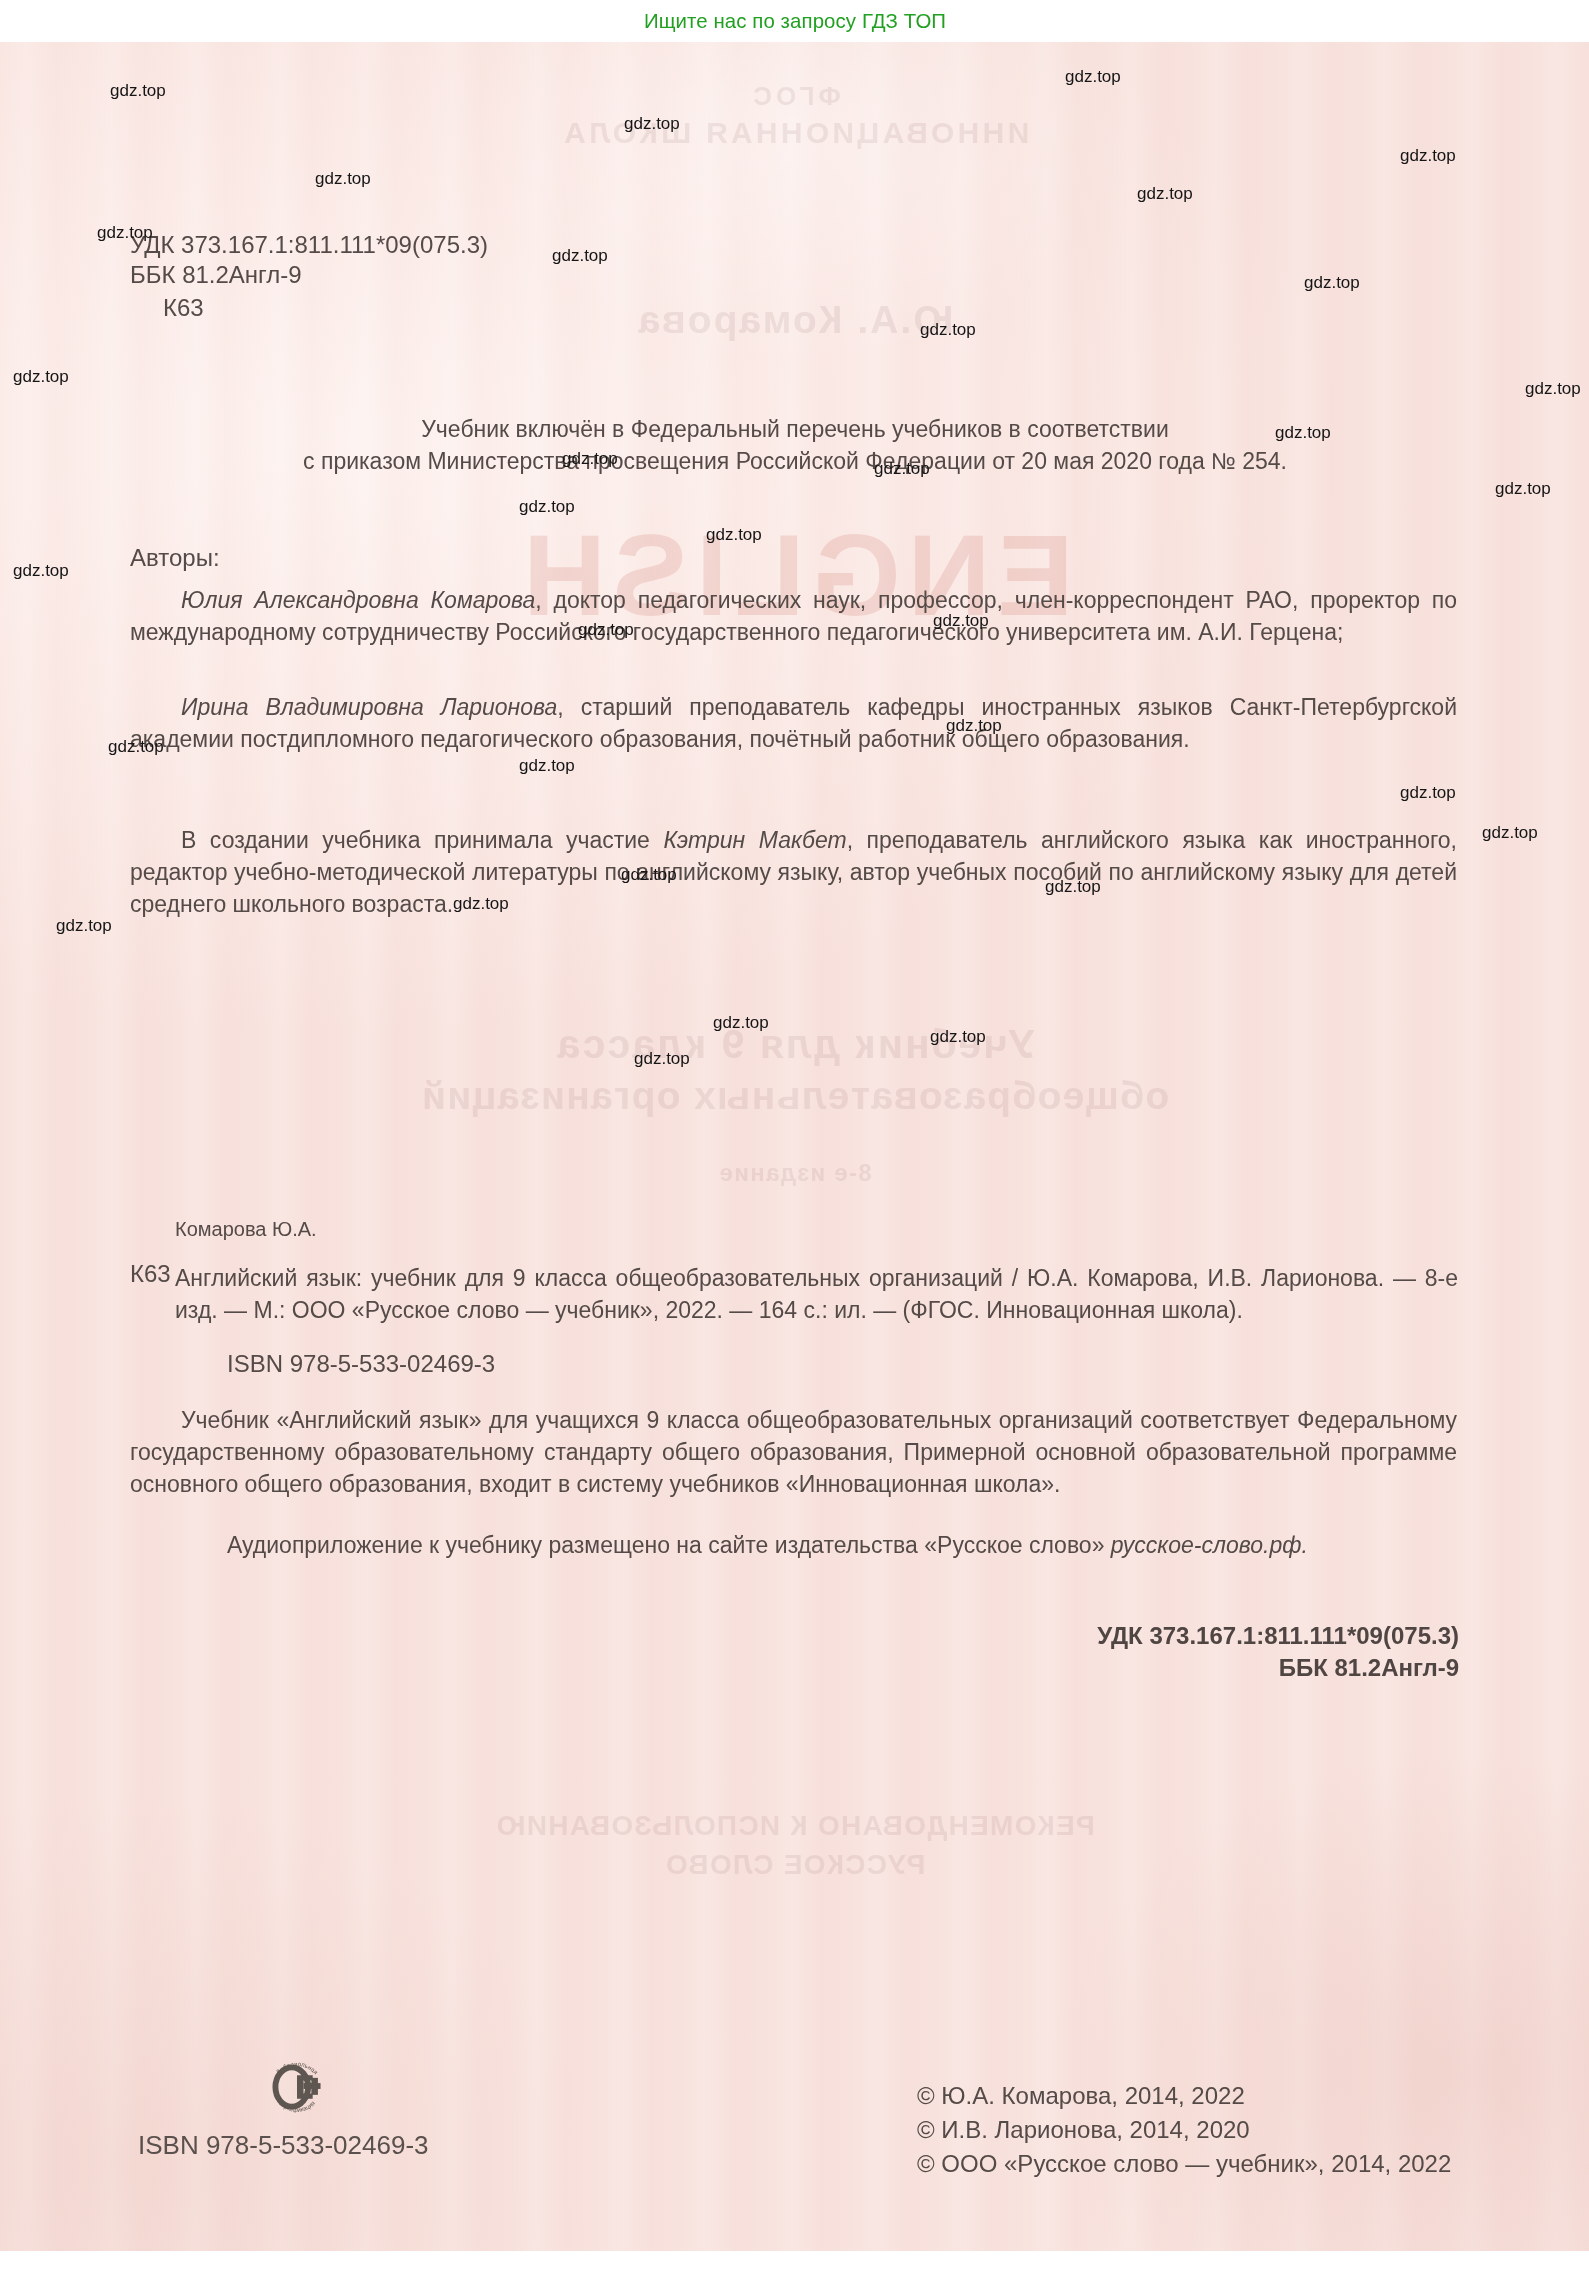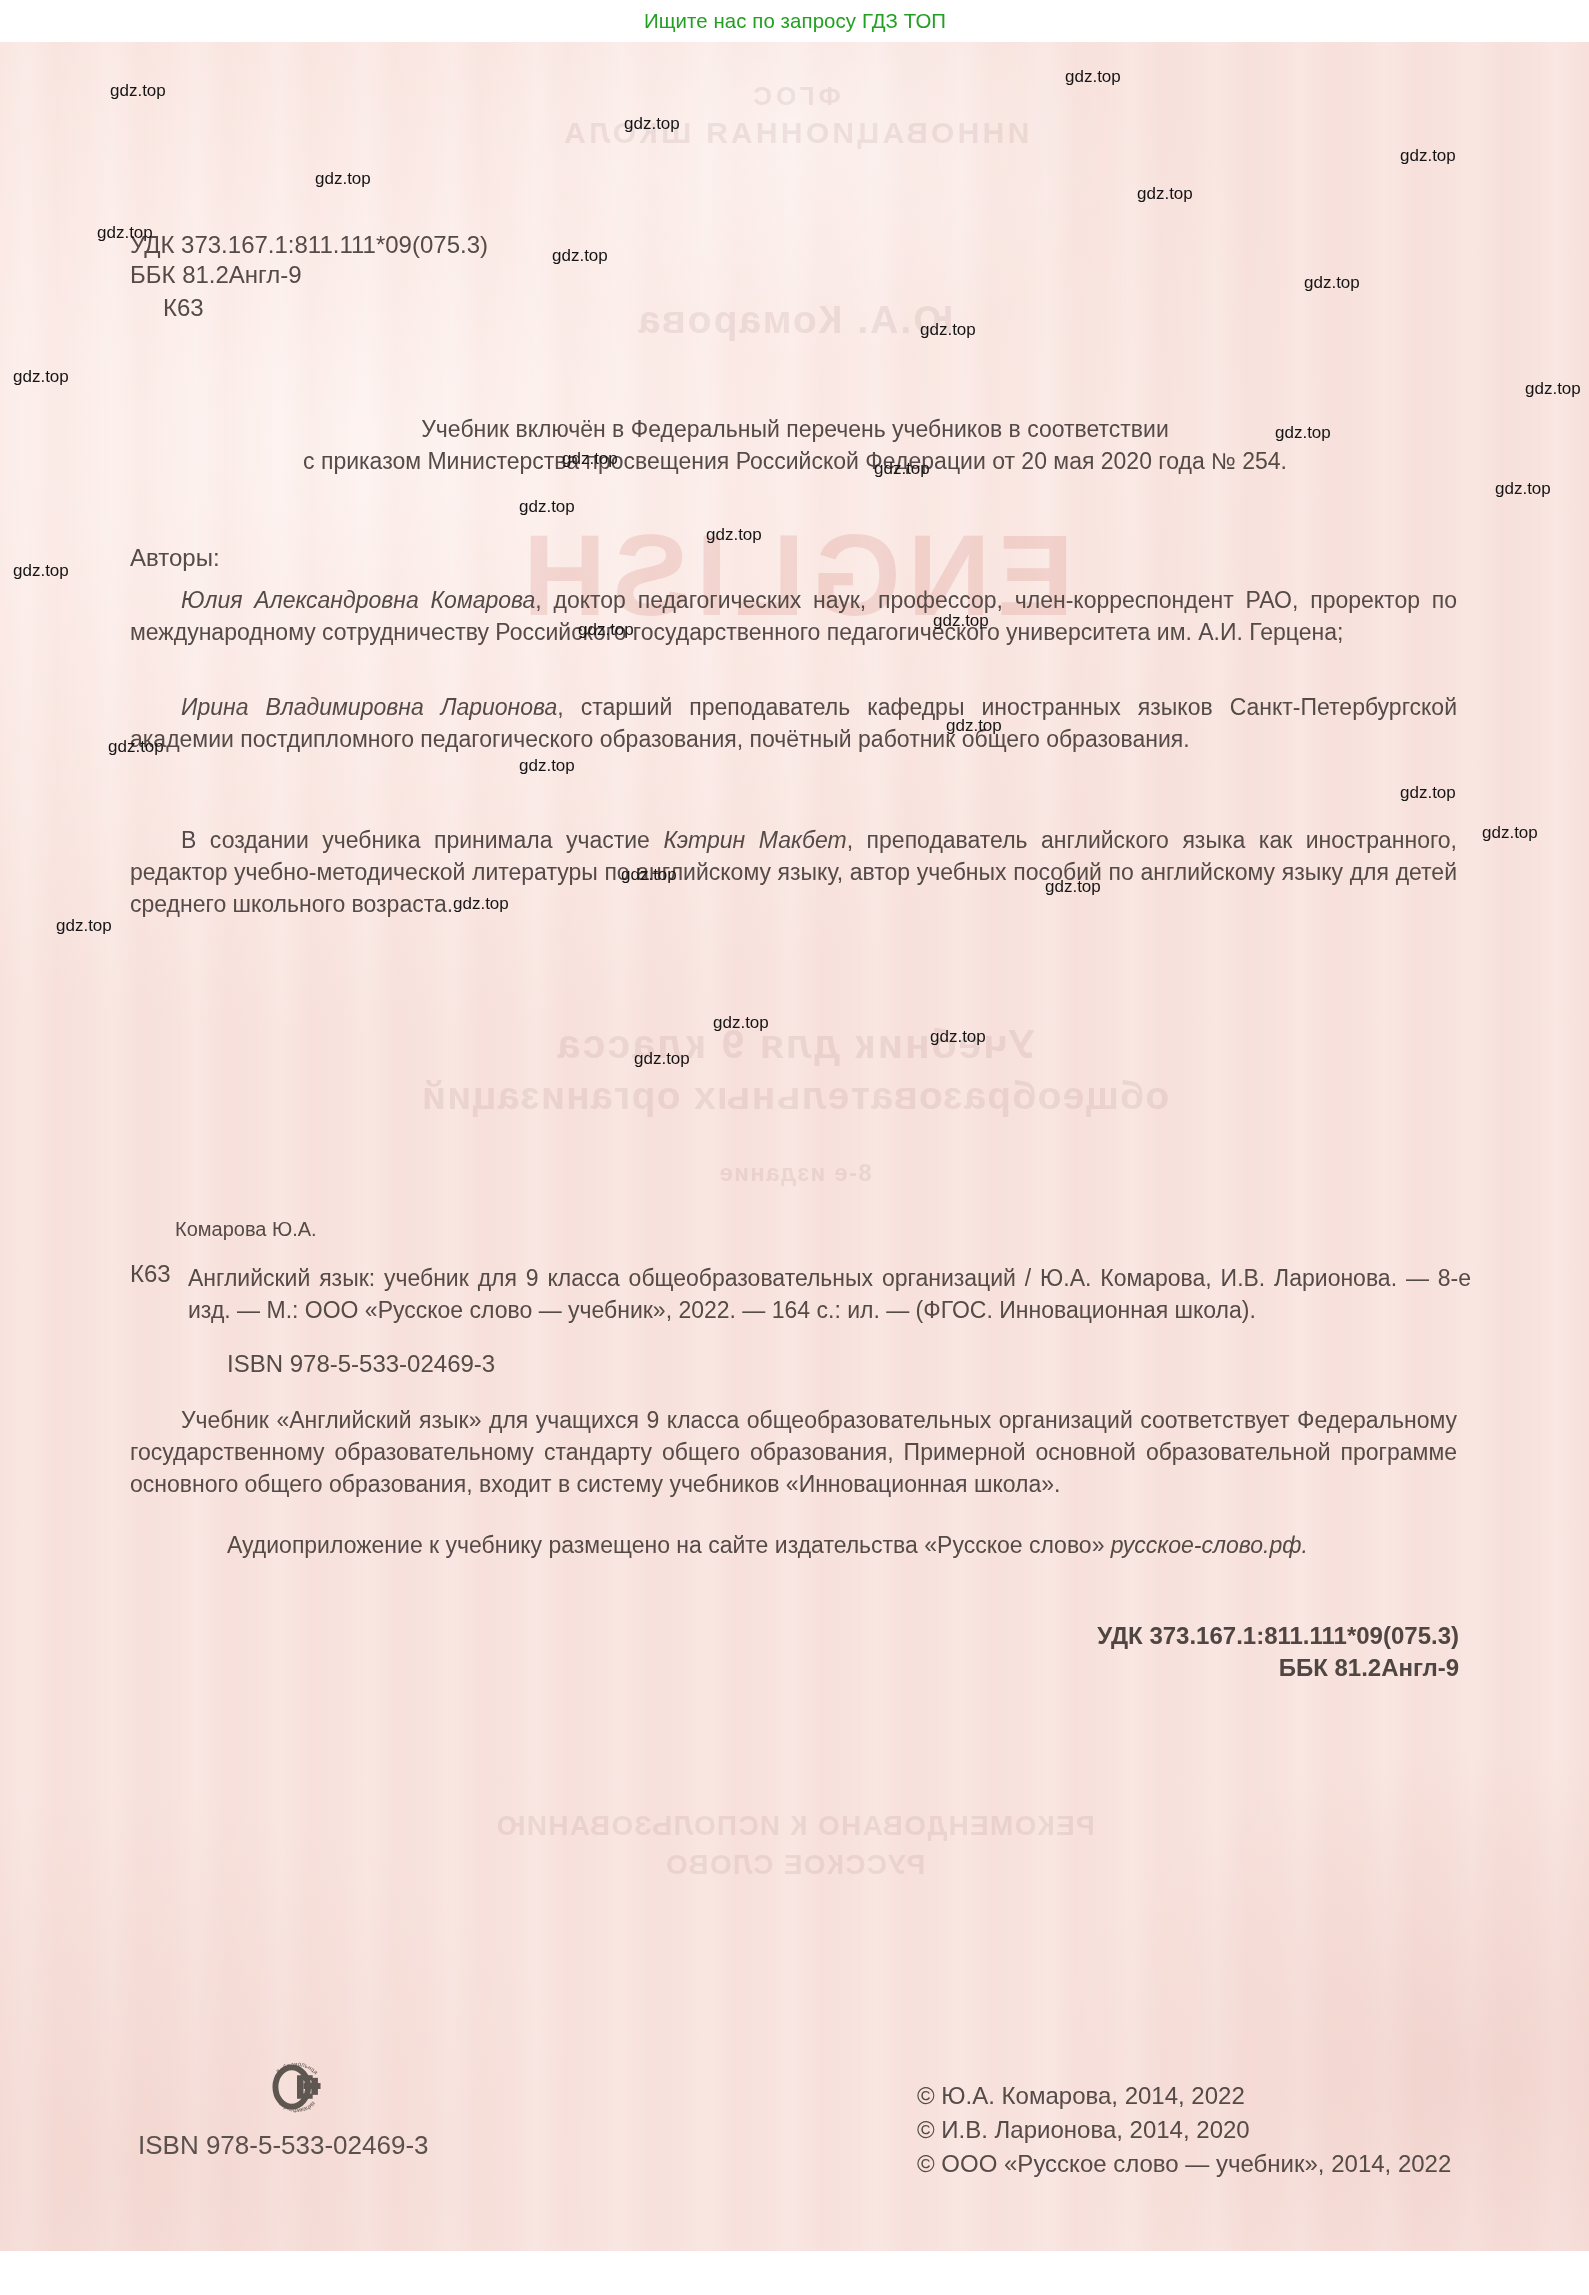--- a/index.html
+++ b/index.html
@@ -165,21 +165,21 @@
     text-align: justify;
     text-justify: inter-word;
   }
   .para.p-k1 { left: 130px; width: 1327px; top: 542px; text-indent: 51px; }
   .para.p-k2 { left: 130px; width: 1327px; top: 649px; text-indent: 51px; }
   .para.p-mb { left: 130px; width: 1327px; top: 782px; text-indent: 51px; }
 
   
   .bib-name   { left: 175px; top: 1177px; font-size: 20px; }
   .bib-k63    { left: 130px; top: 1220px; font-size: 24px; }
-  .para.p-bib { left: 188px; width: 1283px; top: 1220px; }
+  .para.p-bib { left: 175px; width: 1283px; top: 1220px; }
   .bib-isbn   { left: 227px; top: 1310px; font-size: 24px; }
   .para.p-desc{ left: 130px; width: 1327px; top: 1362px; text-indent: 51px; }
   .audio      { left: 227px; top: 1492px; font-size: 23px; }
 
   
   .cls2 {
     position: absolute;
     right: 131px;
     text-align: right;
     font-size: 24px;

